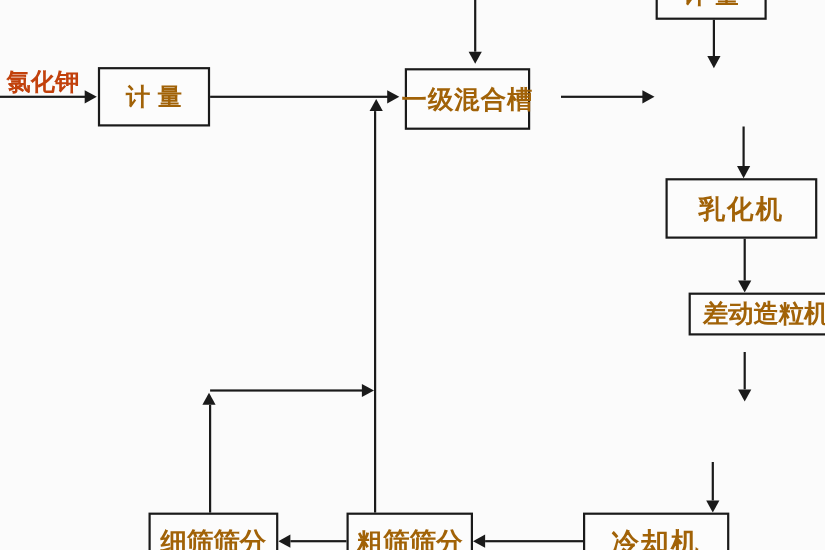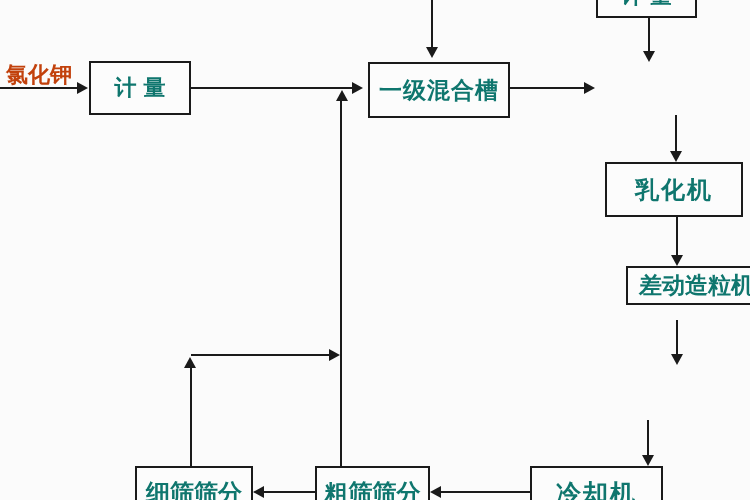--- a/index.html
+++ b/index.html
@@ -12,21 +12,21 @@
     position:relative;width:750px;height:500px;
     background:#fbfbfb;
     --line:#1a1a1a;
   }
   .node{
     position:absolute;
     box-sizing:border-box;
     border:2px solid var(--line);
     background:#fcfcfc;
     display:flex;align-items:center;justify-content:center;
-    font-weight:bold;color:#0f766e;
+    font-weight:bold;color:#a16207;
     white-space:nowrap;
   }
   .free-label{
     position:absolute;font-weight:bold;color:#c2410c;white-space:nowrap;
   }
   .hl{position:absolute;height:2px;background:var(--line);}
   .vl{position:absolute;width:2px;background:var(--line);}
   .ah{position:absolute;width:0;height:0;}
   .ah-right{border-top:6px solid transparent;border-bottom:6px solid transparent;border-left:11px solid var(--line);}
   .ah-left {border-top:6px solid transparent;border-bottom:6px solid transparent;border-right:11px solid var(--line);}
@@ -46,21 +46,21 @@
 
   <div class="node" style="left:89px;top:61px;width:102px;height:54px;font-size:22px;letter-spacing:7px;padding-left:7px;">计量</div>
 
   <div class="hl" style="left:191px;top:87px;width:162px;"></div>
   <div class="ah ah-right" style="left:352px;top:82px;"></div>
   <div class="ah ah-up" style="left:336px;top:90px;"></div>
 
   <div class="vl" style="left:431px;top:0;height:47px;"></div>
   <div class="ah ah-down" style="left:426px;top:47px;"></div>
 
-  <div class="node" style="left:368px;top:62px;width:142px;height:56px;font-size:23px;letter-spacing:1px;">一级混合槽</div>
+  <div class="node" style="left:368px;top:62px;width:114px;height:56px;font-size:23px;letter-spacing:1px;">一级混合槽</div>
 
   <div class="hl" style="left:510px;top:87px;width:76px;"></div>
   <div class="ah ah-right" style="left:584px;top:82px;"></div>
 
   <div class="node" style="left:596px;top:-26px;width:101px;height:44px;font-size:22px;letter-spacing:7px;padding-left:7px;">计量</div>
   <div class="vl" style="left:648px;top:18px;height:33px;"></div>
   <div class="ah ah-down" style="left:643px;top:51px;"></div>
 
 
   <div class="vl" style="left:675px;top:115px;height:36px;"></div>

